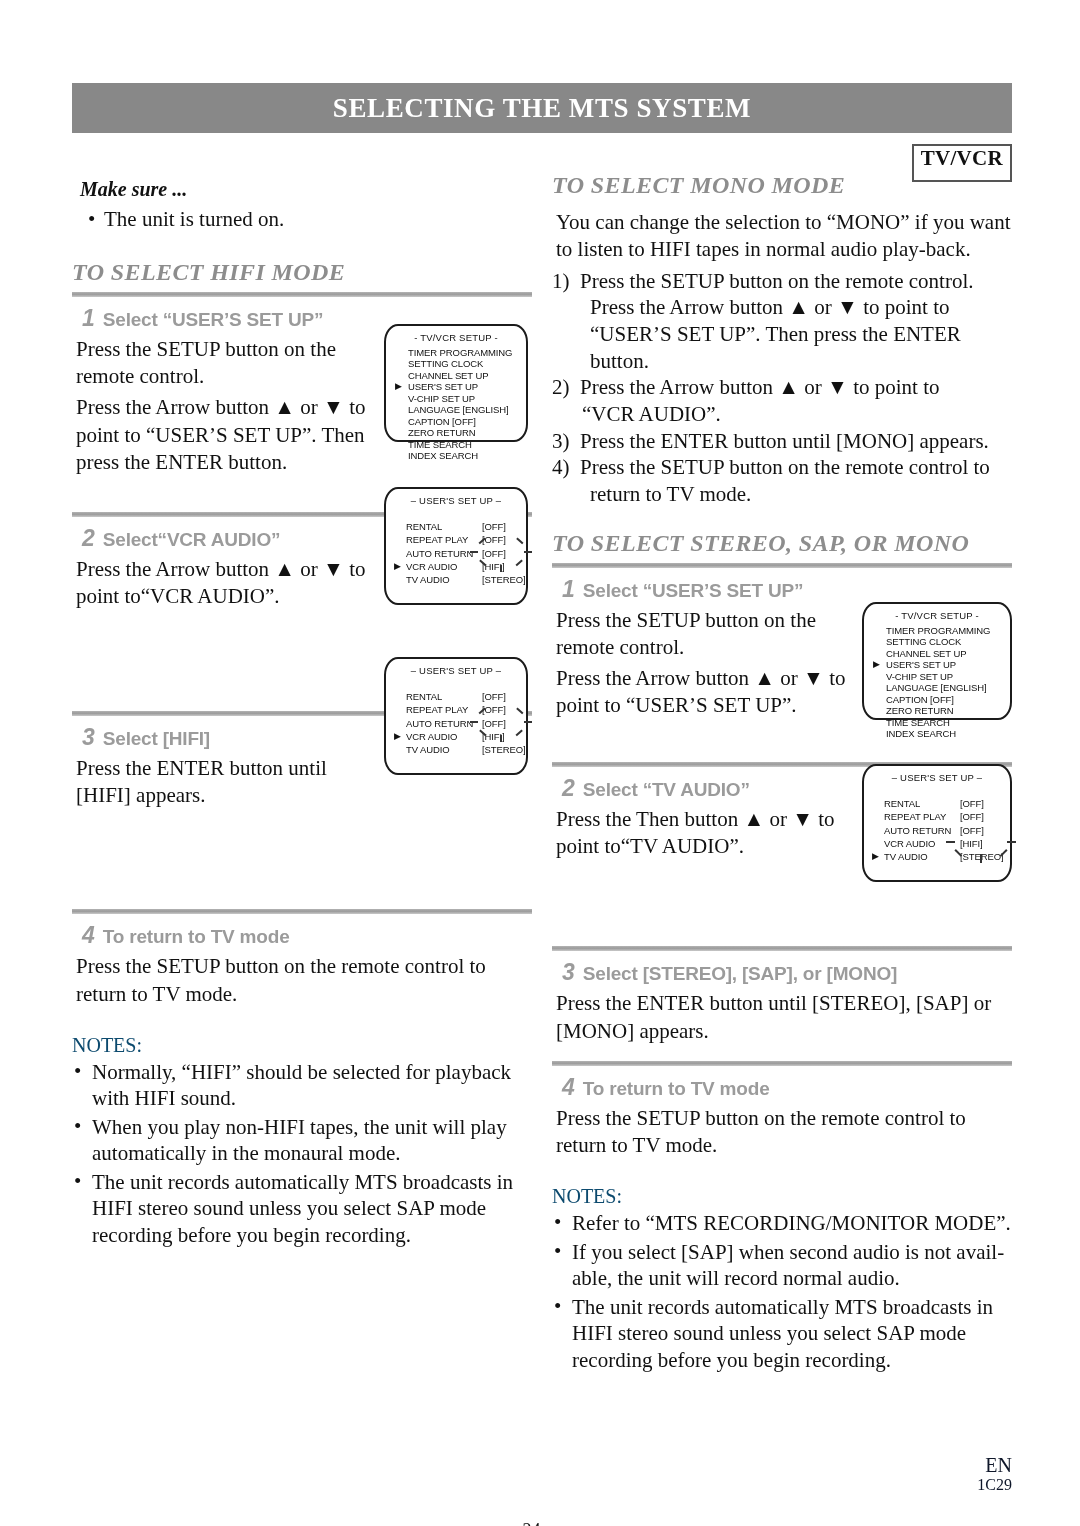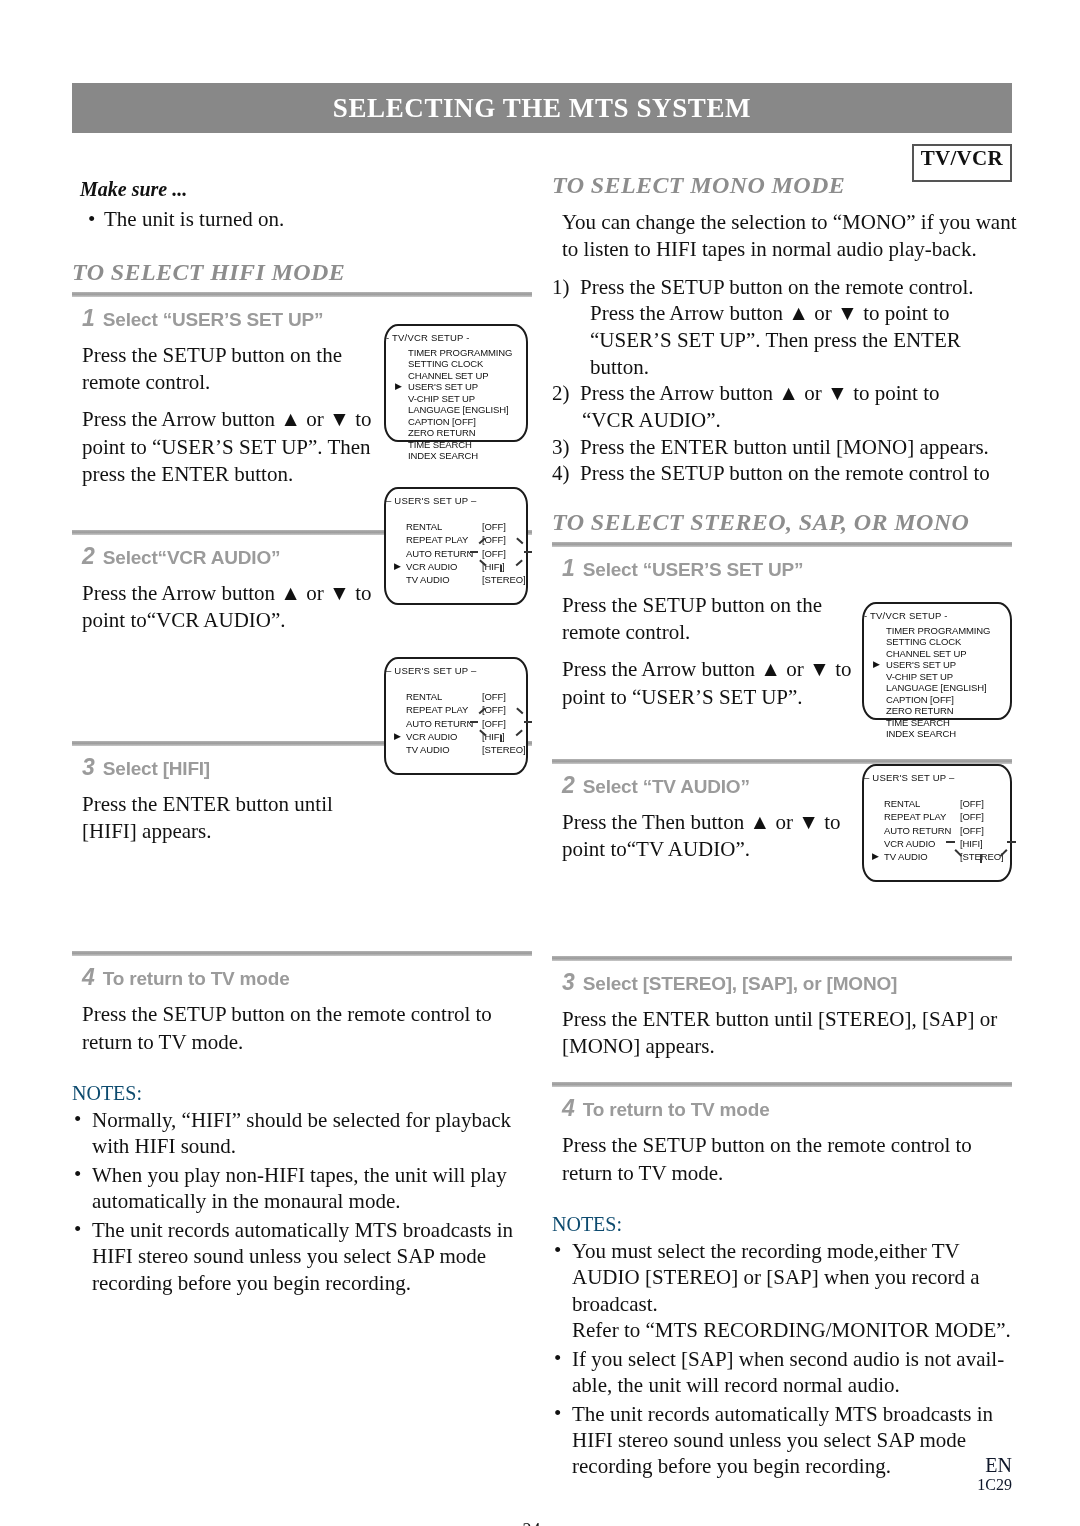--- a/index.html
+++ b/index.html
@@ -133,21 +133,21 @@
     font-size: 19px;
     color: #9b9b9b;
     letter-spacing: -0.2px;
   }
 
   .body-text {
     font-family: "Liberation Serif", serif;
     font-size: 21px;
     line-height: 1.30;
     color: #111;
-    margin: 10px;
+    margin: 4px;
   }
   .body-text.narrow { width: 300px; }
   .body-text.full { width: 460px; }
 
   .notes-head {
     font-family: "Liberation Serif", serif;
     font-weight: normal;
     font-size: 20px;
     color: #0c4a6e;
     margin: 26px 0 2px 0;
@@ -197,21 +197,21 @@
   .osd {
     position: absolute;
     border: 2px solid #1b1b1b;
     border-radius: 14px/18px;
     background: #fff;
     font-family: "Liberation Sans", sans-serif;
     color: #111;
     box-sizing: border-box;
   }
   .osd-title {
-    text-align: left;
+    text-align: center;
     font-size: 9.5px;
     letter-spacing: 0.2px;
     margin-top: 6px;
     font-weight: normal;
     white-space: nowrap;
   }
   .osd-list {
     margin-top: 4px;
     padding-left: 22px;
     font-size: 9.5px;
@@ -360,20 +360,21 @@
     </div>
     <div class="num-li">
       <span class="numlabel">2)</span><span>Press the Arrow button ▲ or ▼ to point to</span>
       <span class="num-cont2">“VCR AUDIO”.</span>
     </div>
     <div class="num-li">
       <span class="numlabel">3)</span><span>Press the ENTER button until [MONO] appears.</span>
     </div>
     <div class="num-li">
       <span class="numlabel">4)</span><span>Press the SETUP button on the remote control to</span>
+      <span class="num-cont">return to TV mode.</span>
     </div>
 
     <div class="sec-title tight">TO SELECT STEREO, SAP, OR MONO</div>
     <div class="rule"></div>
 
     <div class="step-head">
       <span class="step-num">1</span>
       <span class="step-label">Select “USER’S SET UP”</span>
     </div>
     <p class="body-text narrow">Press the SETUP button on the remote control.</p>
@@ -402,21 +403,21 @@
 
     <div class="step-head">
       <span class="step-num">4</span>
       <span class="step-label">To return to TV mode</span>
     </div>
     <p class="body-text full">Press the SETUP button on the remote control to return to TV mode.</p>
 
     <div class="notes-head">NOTES:</div>
 
     <div class="note-li">
-      <span class="bullet">•</span><span>You must select the recording mode,either TV AUDIO [STEREO] or [SAP] when you record a broadcast.</span>
+      <span class="bullet">•</span>
       <span class="note-sub">Refer to “MTS RECORDING/MONITOR MODE”.</span>
     </div>
     <div class="note-li">
       <span class="bullet">•</span><span>If you select [SAP] when second audio is not avail-able, the unit will record normal audio.</span>
     </div>
     <div class="note-li">
       <span class="bullet">•</span><span>The unit records automatically MTS broadcasts in HIFI stereo sound unless you select SAP mode recording before you begin recording.</span>
     </div>
   </div>
 

